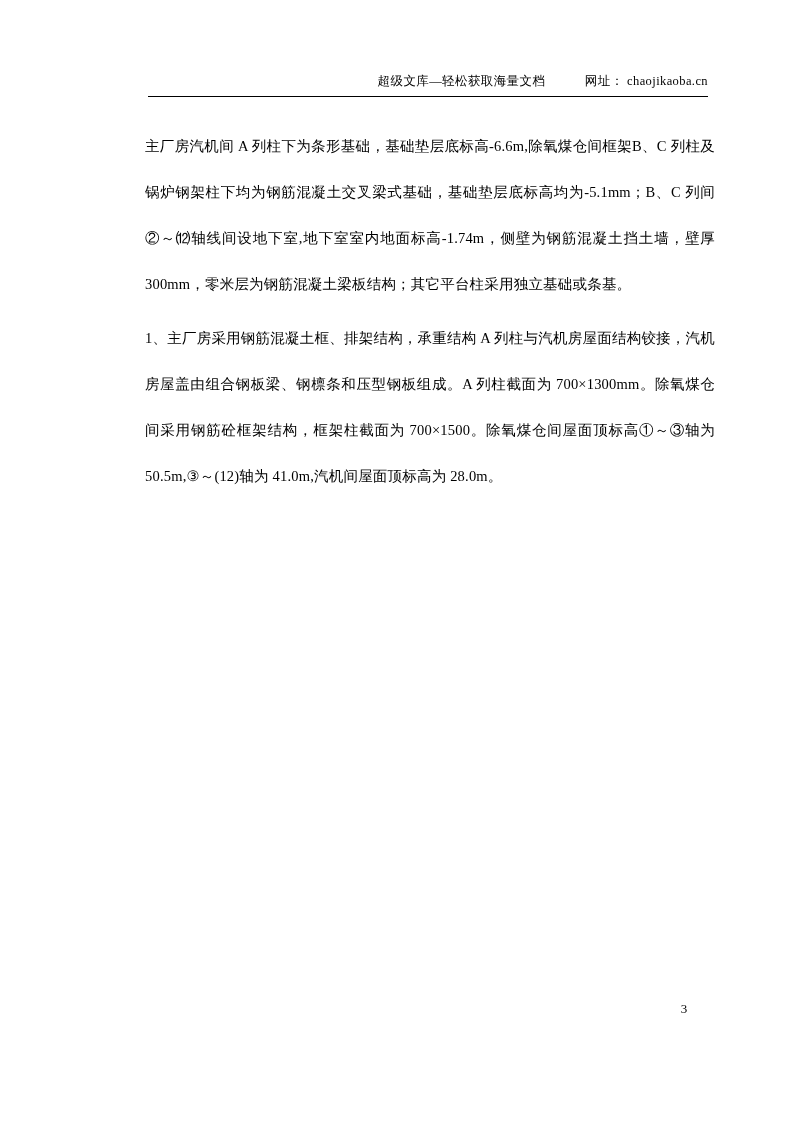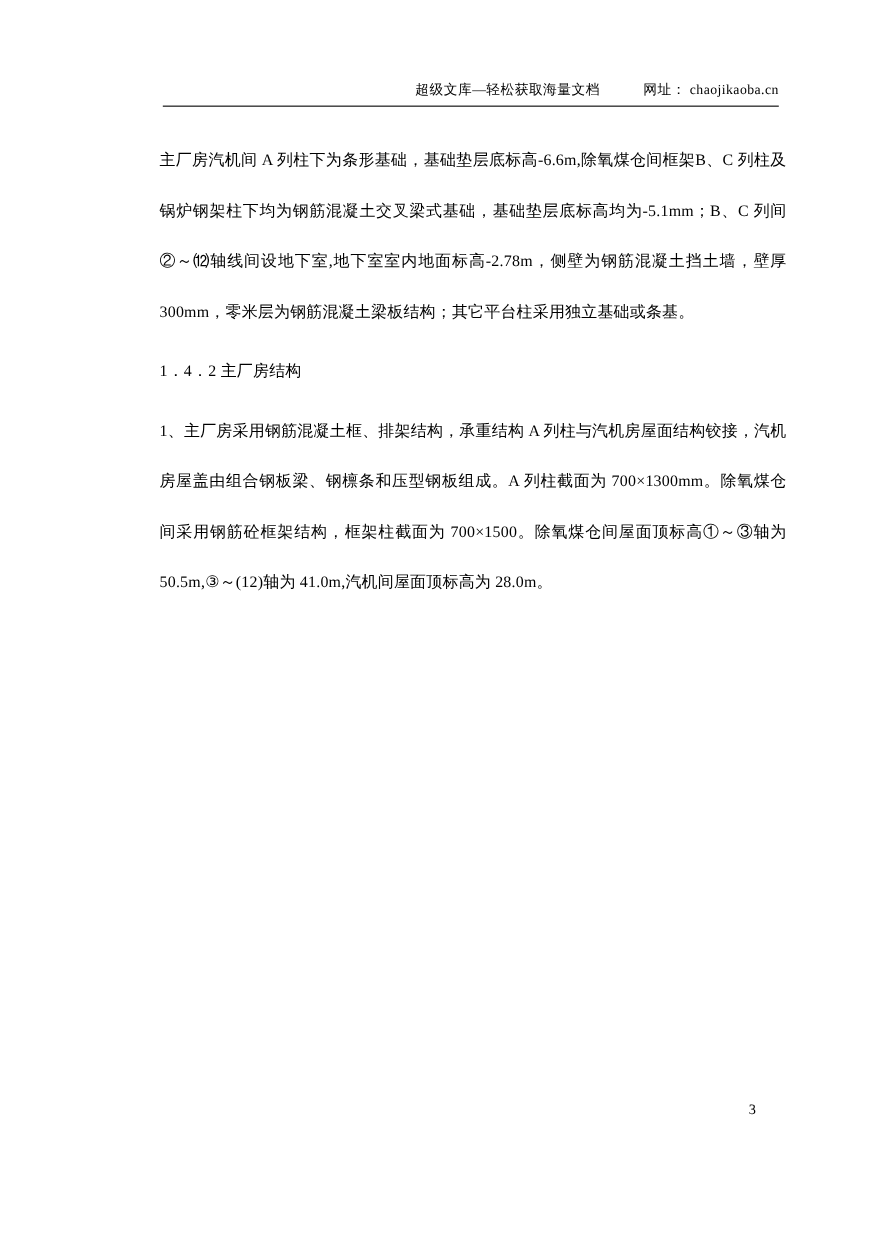--- a/index.html
+++ b/index.html
@@ -88,20 +88,19 @@
 <div class="page">
 
   <div class="header">
     <span class="site">超级文库—轻松获取海量文档</span>
     <span class="url-label">网址：</span>
     <span class="url">chaojikaoba.cn</span>
   </div>
   <div class="header-rule"></div>
 
   <div class="content">
-    <p class="body-par">主厂房汽机间 A 列柱下为条形基础，基础垫层底标高-6.6m,除氧煤仓间框架B、C 列柱及锅炉钢架柱下均为钢筋混凝土交叉梁式基础，基础垫层底标高均为-5.1mm；B、C 列间②～⑿轴线间设地下室,地下室室内地面标高-2.78m，侧壁为钢筋混凝土挡土墙，壁厚 300mm，零米层为钢筋混凝土梁板结构；其它平台柱采用独立基础或条基。</p>
-    <p class="heading-par">1．4．2 主厂房结构</p>
+    <p class="body-par">主厂房汽机间 A 列柱下为条形基础，基础垫层底标高-6.6m,除氧煤仓间框架B、C 列柱及锅炉钢架柱下均为钢筋混凝土交叉梁式基础，基础垫层底标高均为-5.1mm；B、C 列间②～⑿轴线间设地下室,地下室室内地面标高-1.74m，侧壁为钢筋混凝土挡土墙，壁厚 300mm，零米层为钢筋混凝土梁板结构；其它平台柱采用独立基础或条基。</p>
     <p class="body-par">1、主厂房采用钢筋混凝土框、排架结构，承重结构 A 列柱与汽机房屋面结构铰接，汽机房屋盖由组合钢板梁、钢檩条和压型钢板组成。A 列柱截面为 700×1300mm。除氧煤仓间采用钢筋砼框架结构，框架柱截面为 700×1500。除氧煤仓间屋面顶标高①～③轴为 50.5m,③～(12)轴为 41.0m,汽机间屋面顶标高为 28.0m。</p>
   </div>
 
   <div class="pagenum">3</div>
 
 </div>
 
 </body></html>

